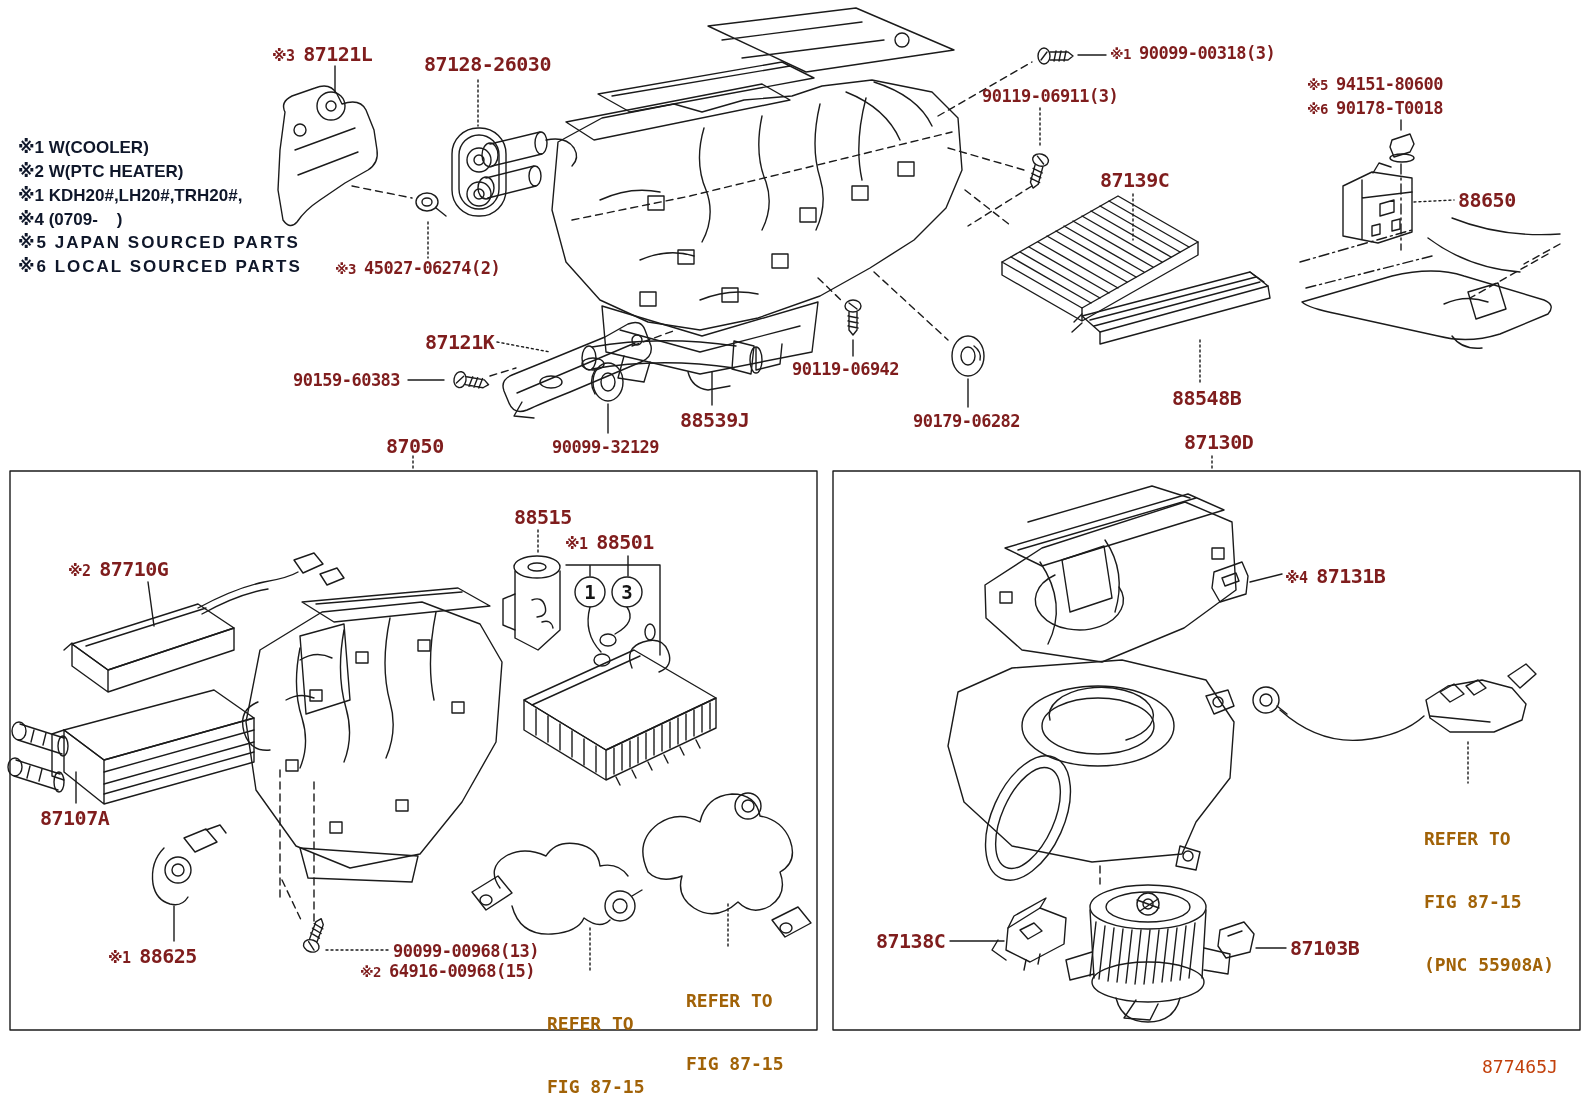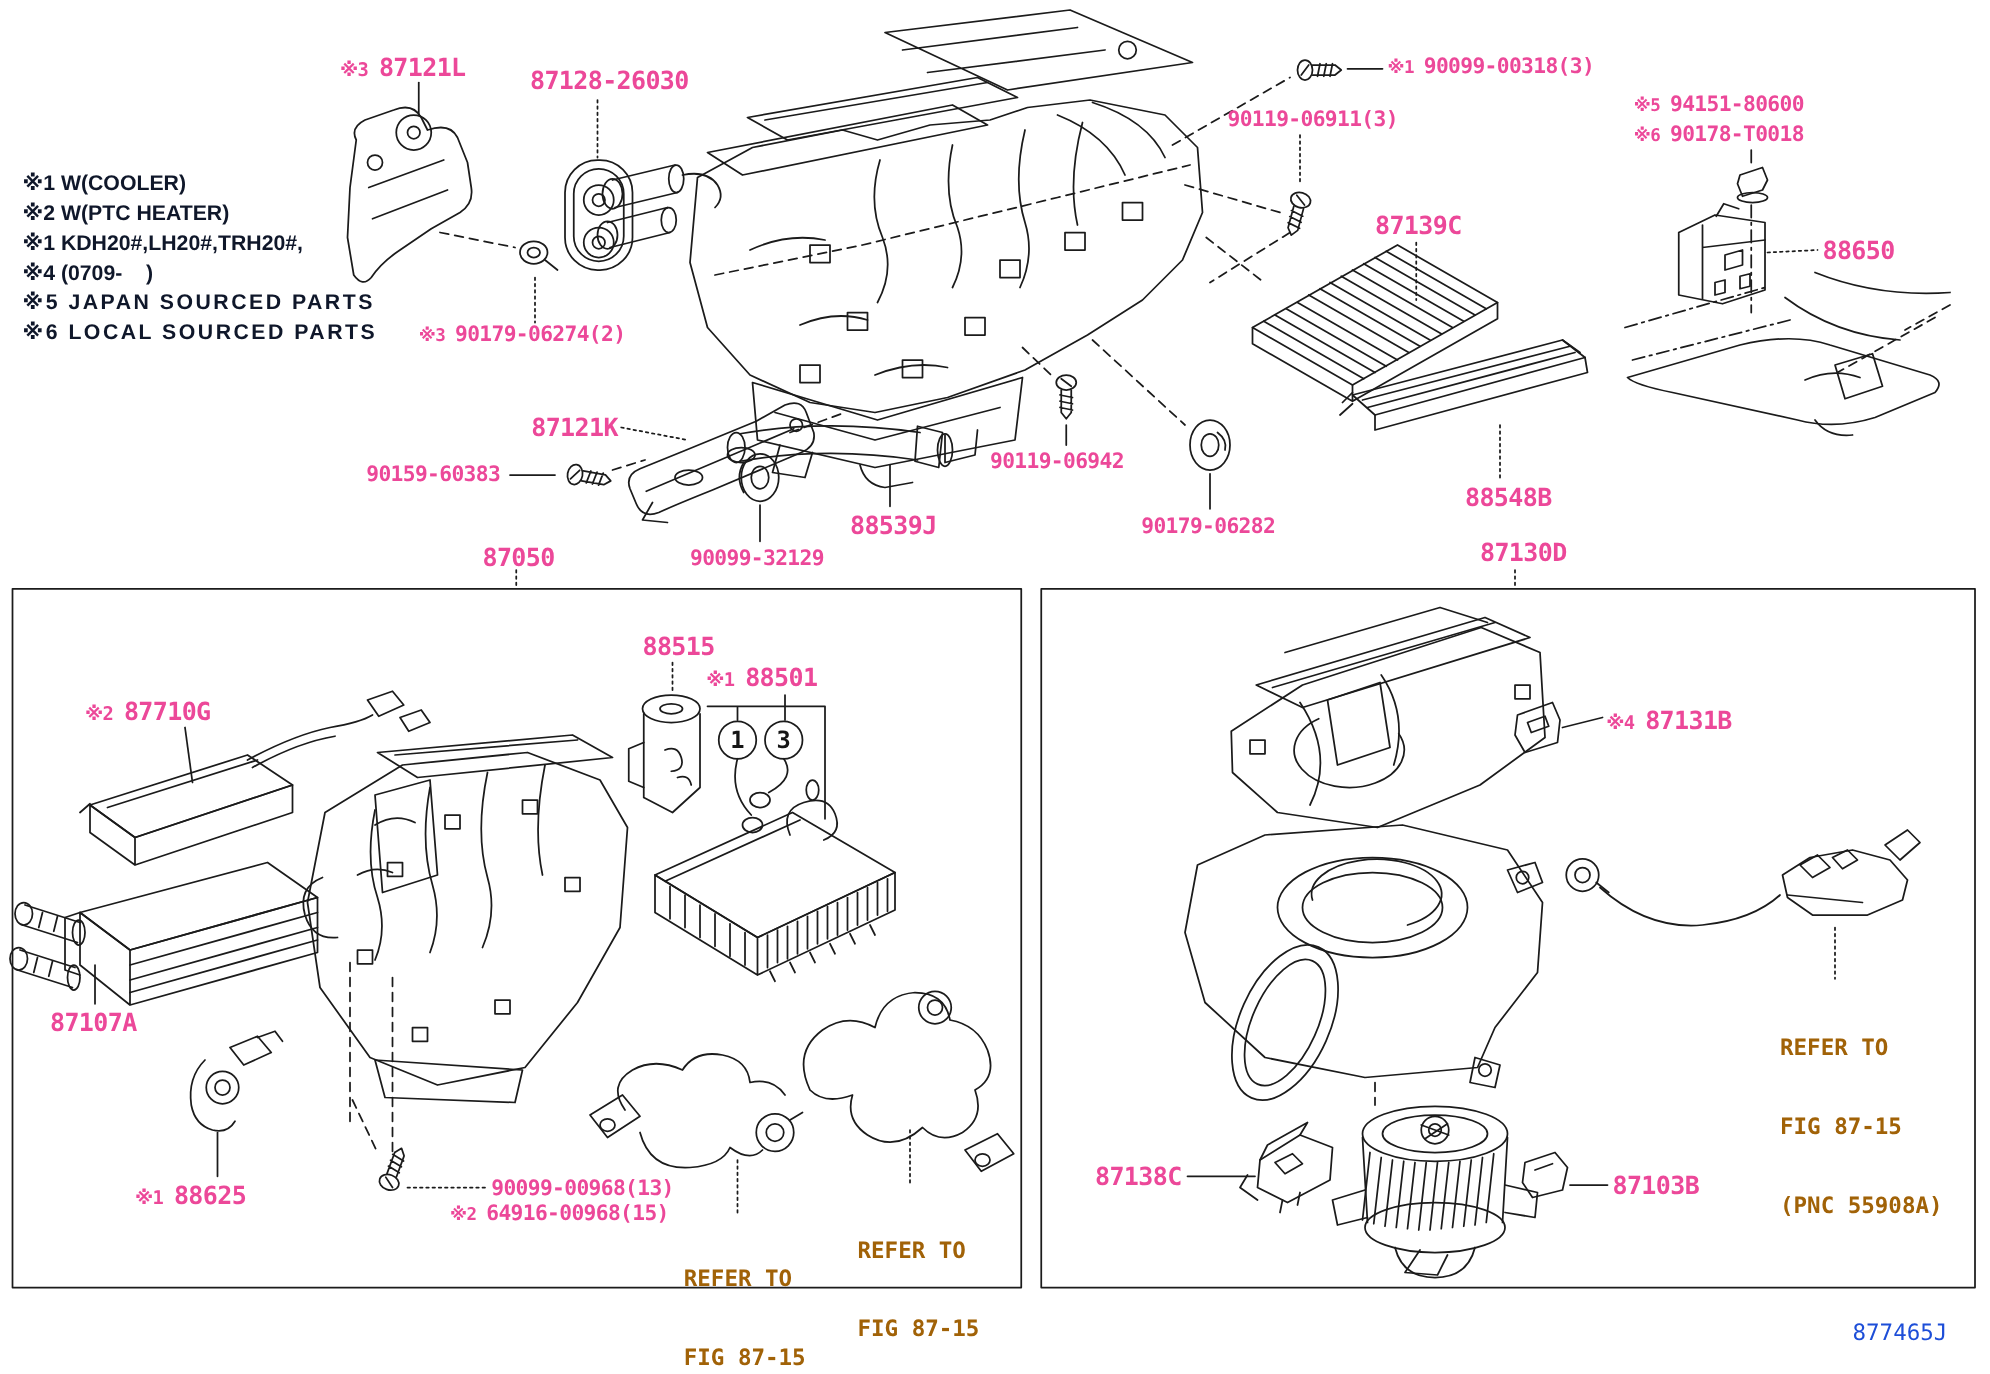--- a/index.html
+++ b/index.html
@@ -1,31 +1,31 @@
 <!DOCTYPE html>
 <html><head>
 <meta charset="utf-8">
 <style>
   html,body{margin:0;padding:0;background:#fff;}
   #stage{position:relative;width:1592px;height:1099px;background:#fff;overflow:hidden;
          font-family:"DejaVu Sans Mono","DejaVu Sans",monospace;color:#151515;}
   #art{position:absolute;left:0;top:0;}
   .lbl{position:absolute;font:700 17px "DejaVu Sans Mono","DejaVu Sans",monospace;
-       color:#ec4899;white-space:pre;letter-spacing:-0.5px;}
+       color:#7f1d1d;white-space:pre;letter-spacing:-0.5px;}
   .lbl .pfx{font-size:14px;}
   .lg{font-size:20px;letter-spacing:-0.5px;}
   .lg .pfx{font-size:15px;}
   .lgd{position:absolute;left:18px;font:700 17px "Liberation Sans","DejaVu Sans",sans-serif;
        color:#0f172a;white-space:pre;}
   .sp{letter-spacing:2px;}
   .ref{position:absolute;font:700 18px "DejaVu Sans Mono","DejaVu Sans",monospace;
        line-height:21px;color:#a16207;white-space:pre;}
   .cnum{position:absolute;width:30px;text-align:center;
         font:700 19px "DejaVu Sans Mono","DejaVu Sans",monospace;color:#151515;}
-  .footer{position:absolute;font:400 18px "DejaVu Sans Mono","DejaVu Sans",monospace;color:#1d4ed8;}
+  .footer{position:absolute;font:400 18px "DejaVu Sans Mono","DejaVu Sans",monospace;color:#c2410c;}
 </style>
 </head>
 <body>
 
 <div id="stage">
 
   <svg id="art" width="1592" height="1099" viewBox="0 0 1592 1099">
     <defs>
       <g id="scr">
         <ellipse cx="0" cy="-2" rx="8" ry="6"></ellipse>
@@ -362,21 +362,21 @@
   <div class="lgd sp" style="top:256px">※6 LOCAL SOURCED PARTS</div>
 
   <div class="lbl lg" style="left:272px;top:42px"><span class="pfx">※3 </span><span>87121L</span></div>
   <div class="lbl lg" style="left:424px;top:52px"><span class="pfx"></span><span>87128-26030</span></div>
   <div class="lbl" style="left:1110px;top:43px"><span class="pfx">※1 </span><span>90099-00318(3)</span></div>
   <div class="lbl" style="left:982px;top:86px"><span>90119-06911(3)</span></div>
   <div class="lbl" style="left:1307px;top:74px"><span class="pfx">※5 </span><span>94151-80600</span></div>
   <div class="lbl" style="left:1307px;top:98px"><span class="pfx">※6 </span><span>90178-T0018</span></div>
   <div class="lbl lg" style="left:1100px;top:168px"><span>87139C</span></div>
   <div class="lbl lg" style="left:1458px;top:188px"><span>88650</span></div>
-  <div class="lbl" style="left:335px;top:258px"><span class="pfx">※3 </span><span>90179-06274(2)</span></div>
+  <div class="lbl" style="left:335px;top:258px"><span class="pfx">※3 </span><span>45027-06274(2)</span></div>
   <div class="lbl lg" style="left:425px;top:330px"><span>87121K</span></div>
   <div class="lbl" style="left:293px;top:370px"><span>90159-60383</span></div>
   <div class="lbl lg" style="left:680px;top:408px"><span>88539J</span></div>
   <div class="lbl" style="left:552px;top:437px"><span>90099-32129</span></div>
   <div class="lbl" style="left:792px;top:359px"><span>90119-06942</span></div>
   <div class="lbl" style="left:913px;top:411px"><span>90179-06282</span></div>
   <div class="lbl lg" style="left:1172px;top:386px"><span>88548B</span></div>
   <div class="lbl lg" style="left:386px;top:434px"><span>87050</span></div>
   <div class="lbl lg" style="left:1184px;top:430px"><span>87130D</span></div>
 

